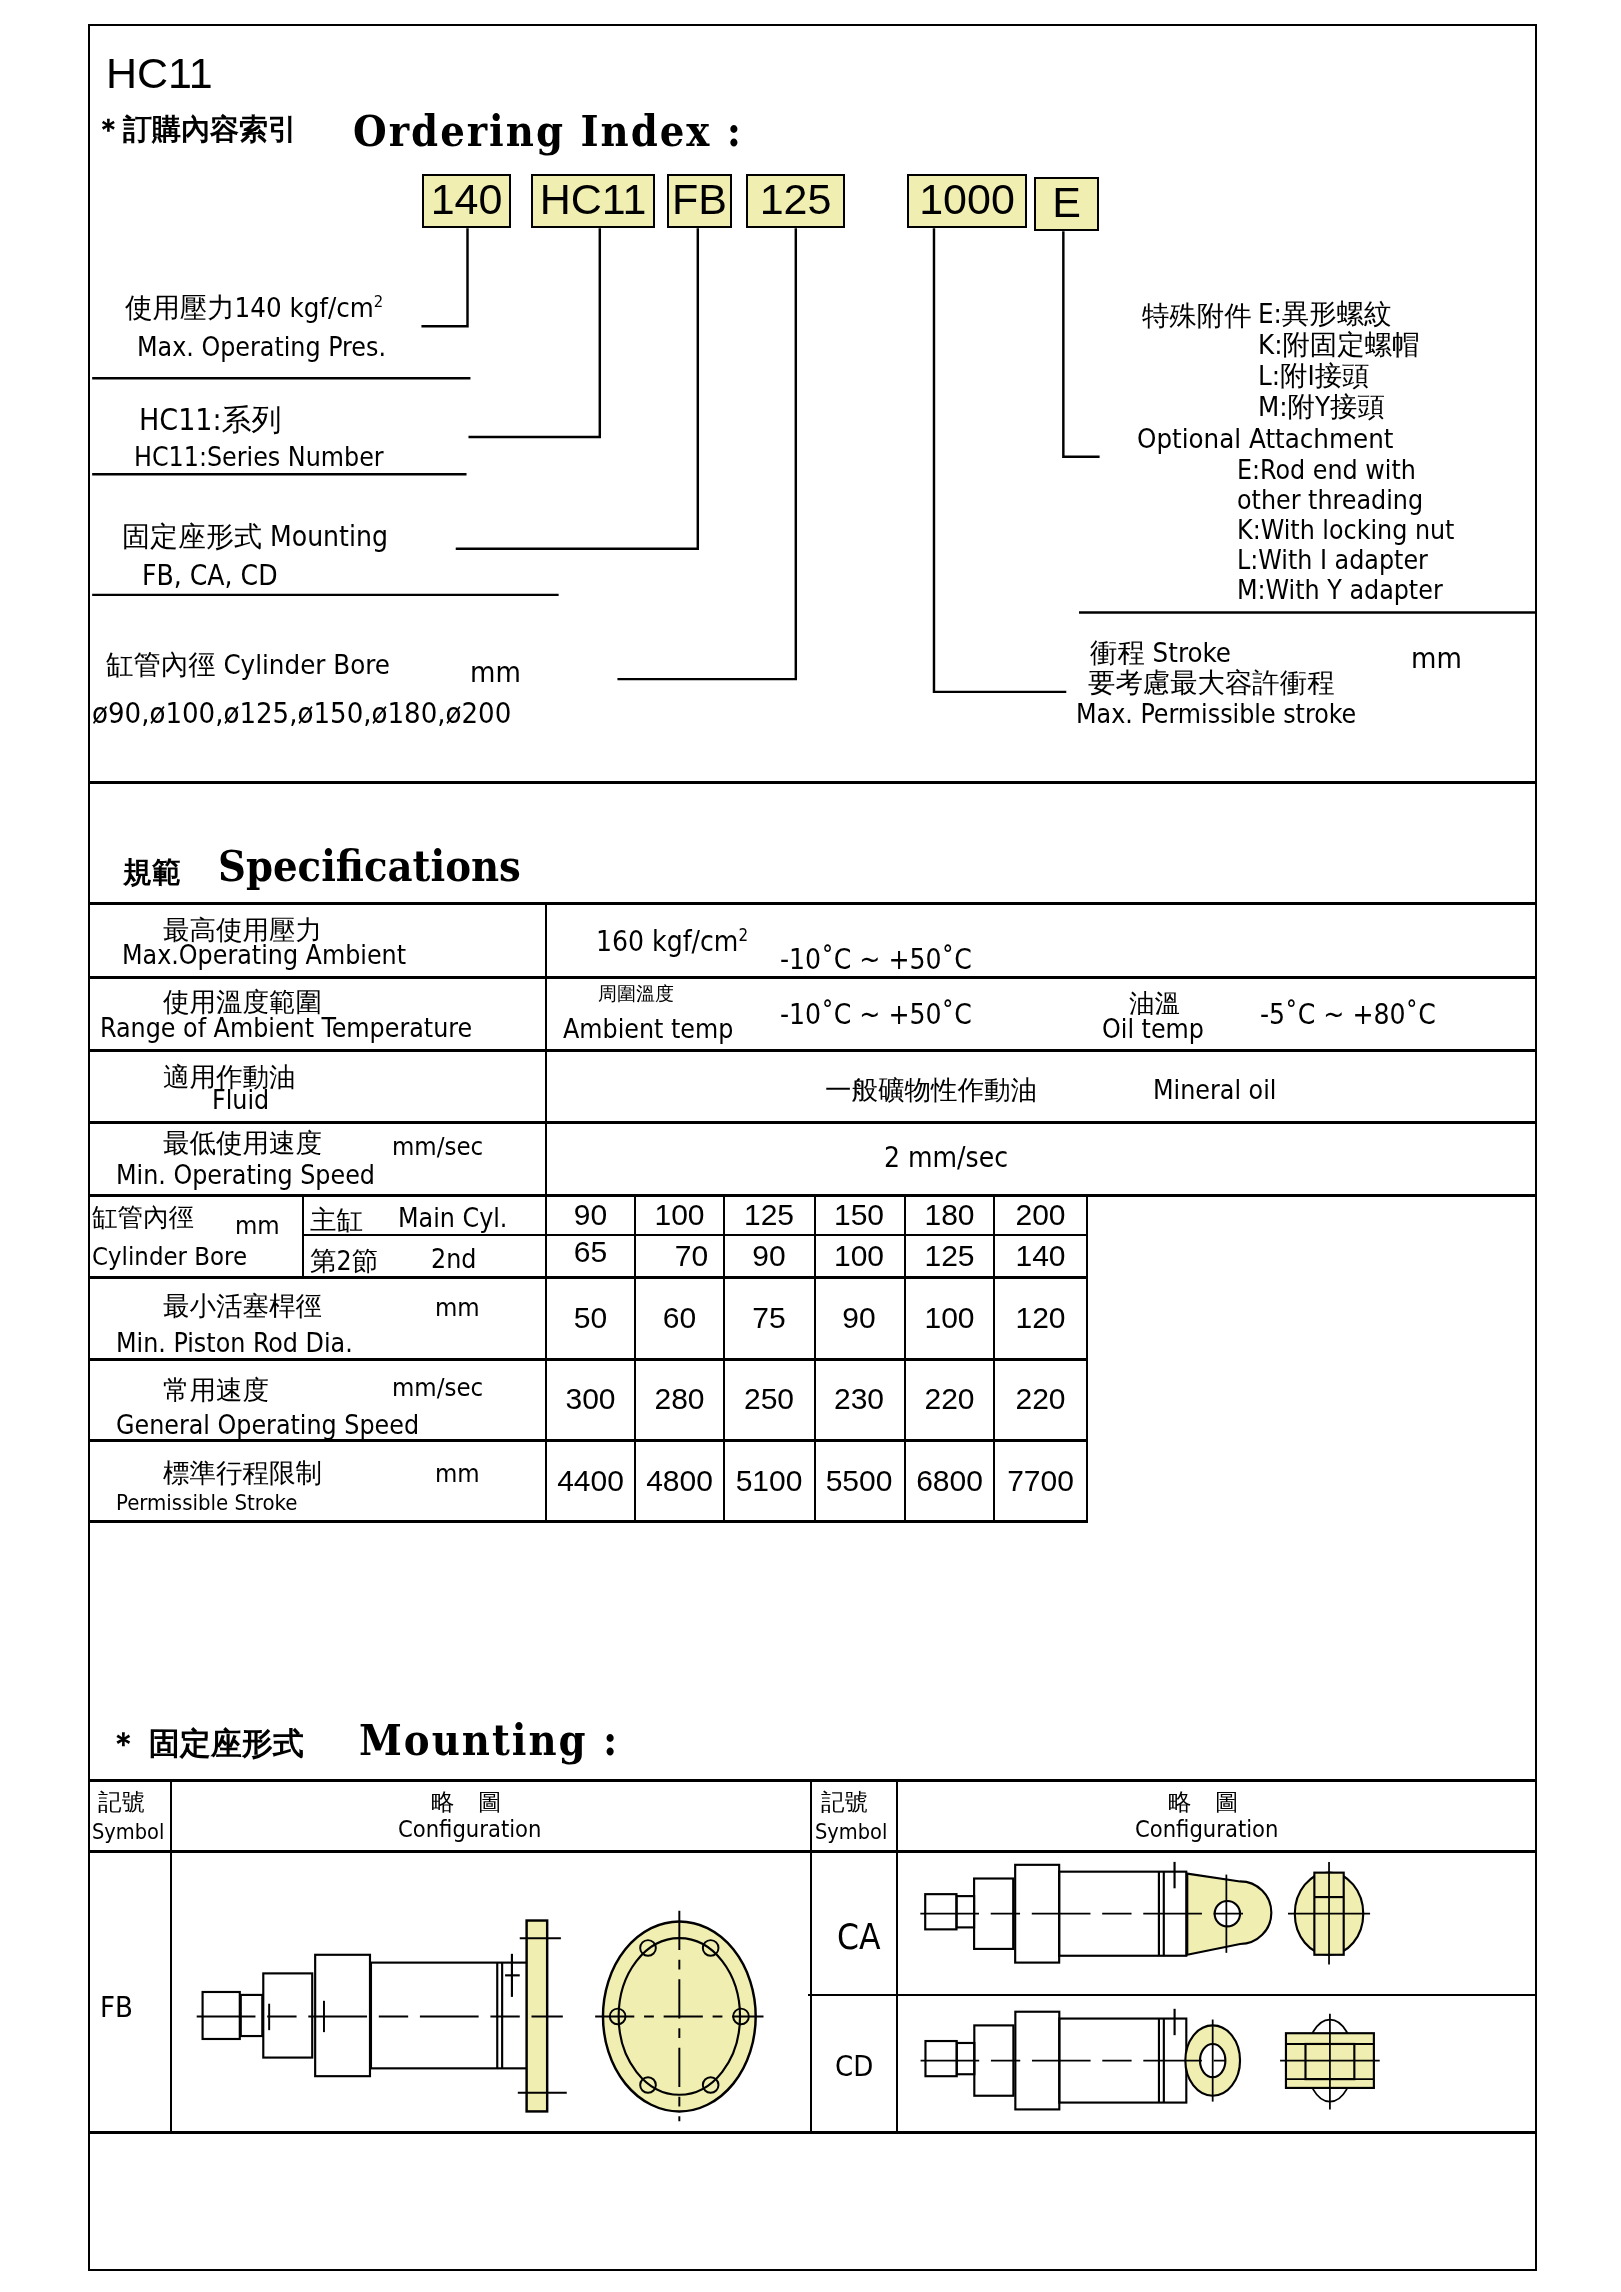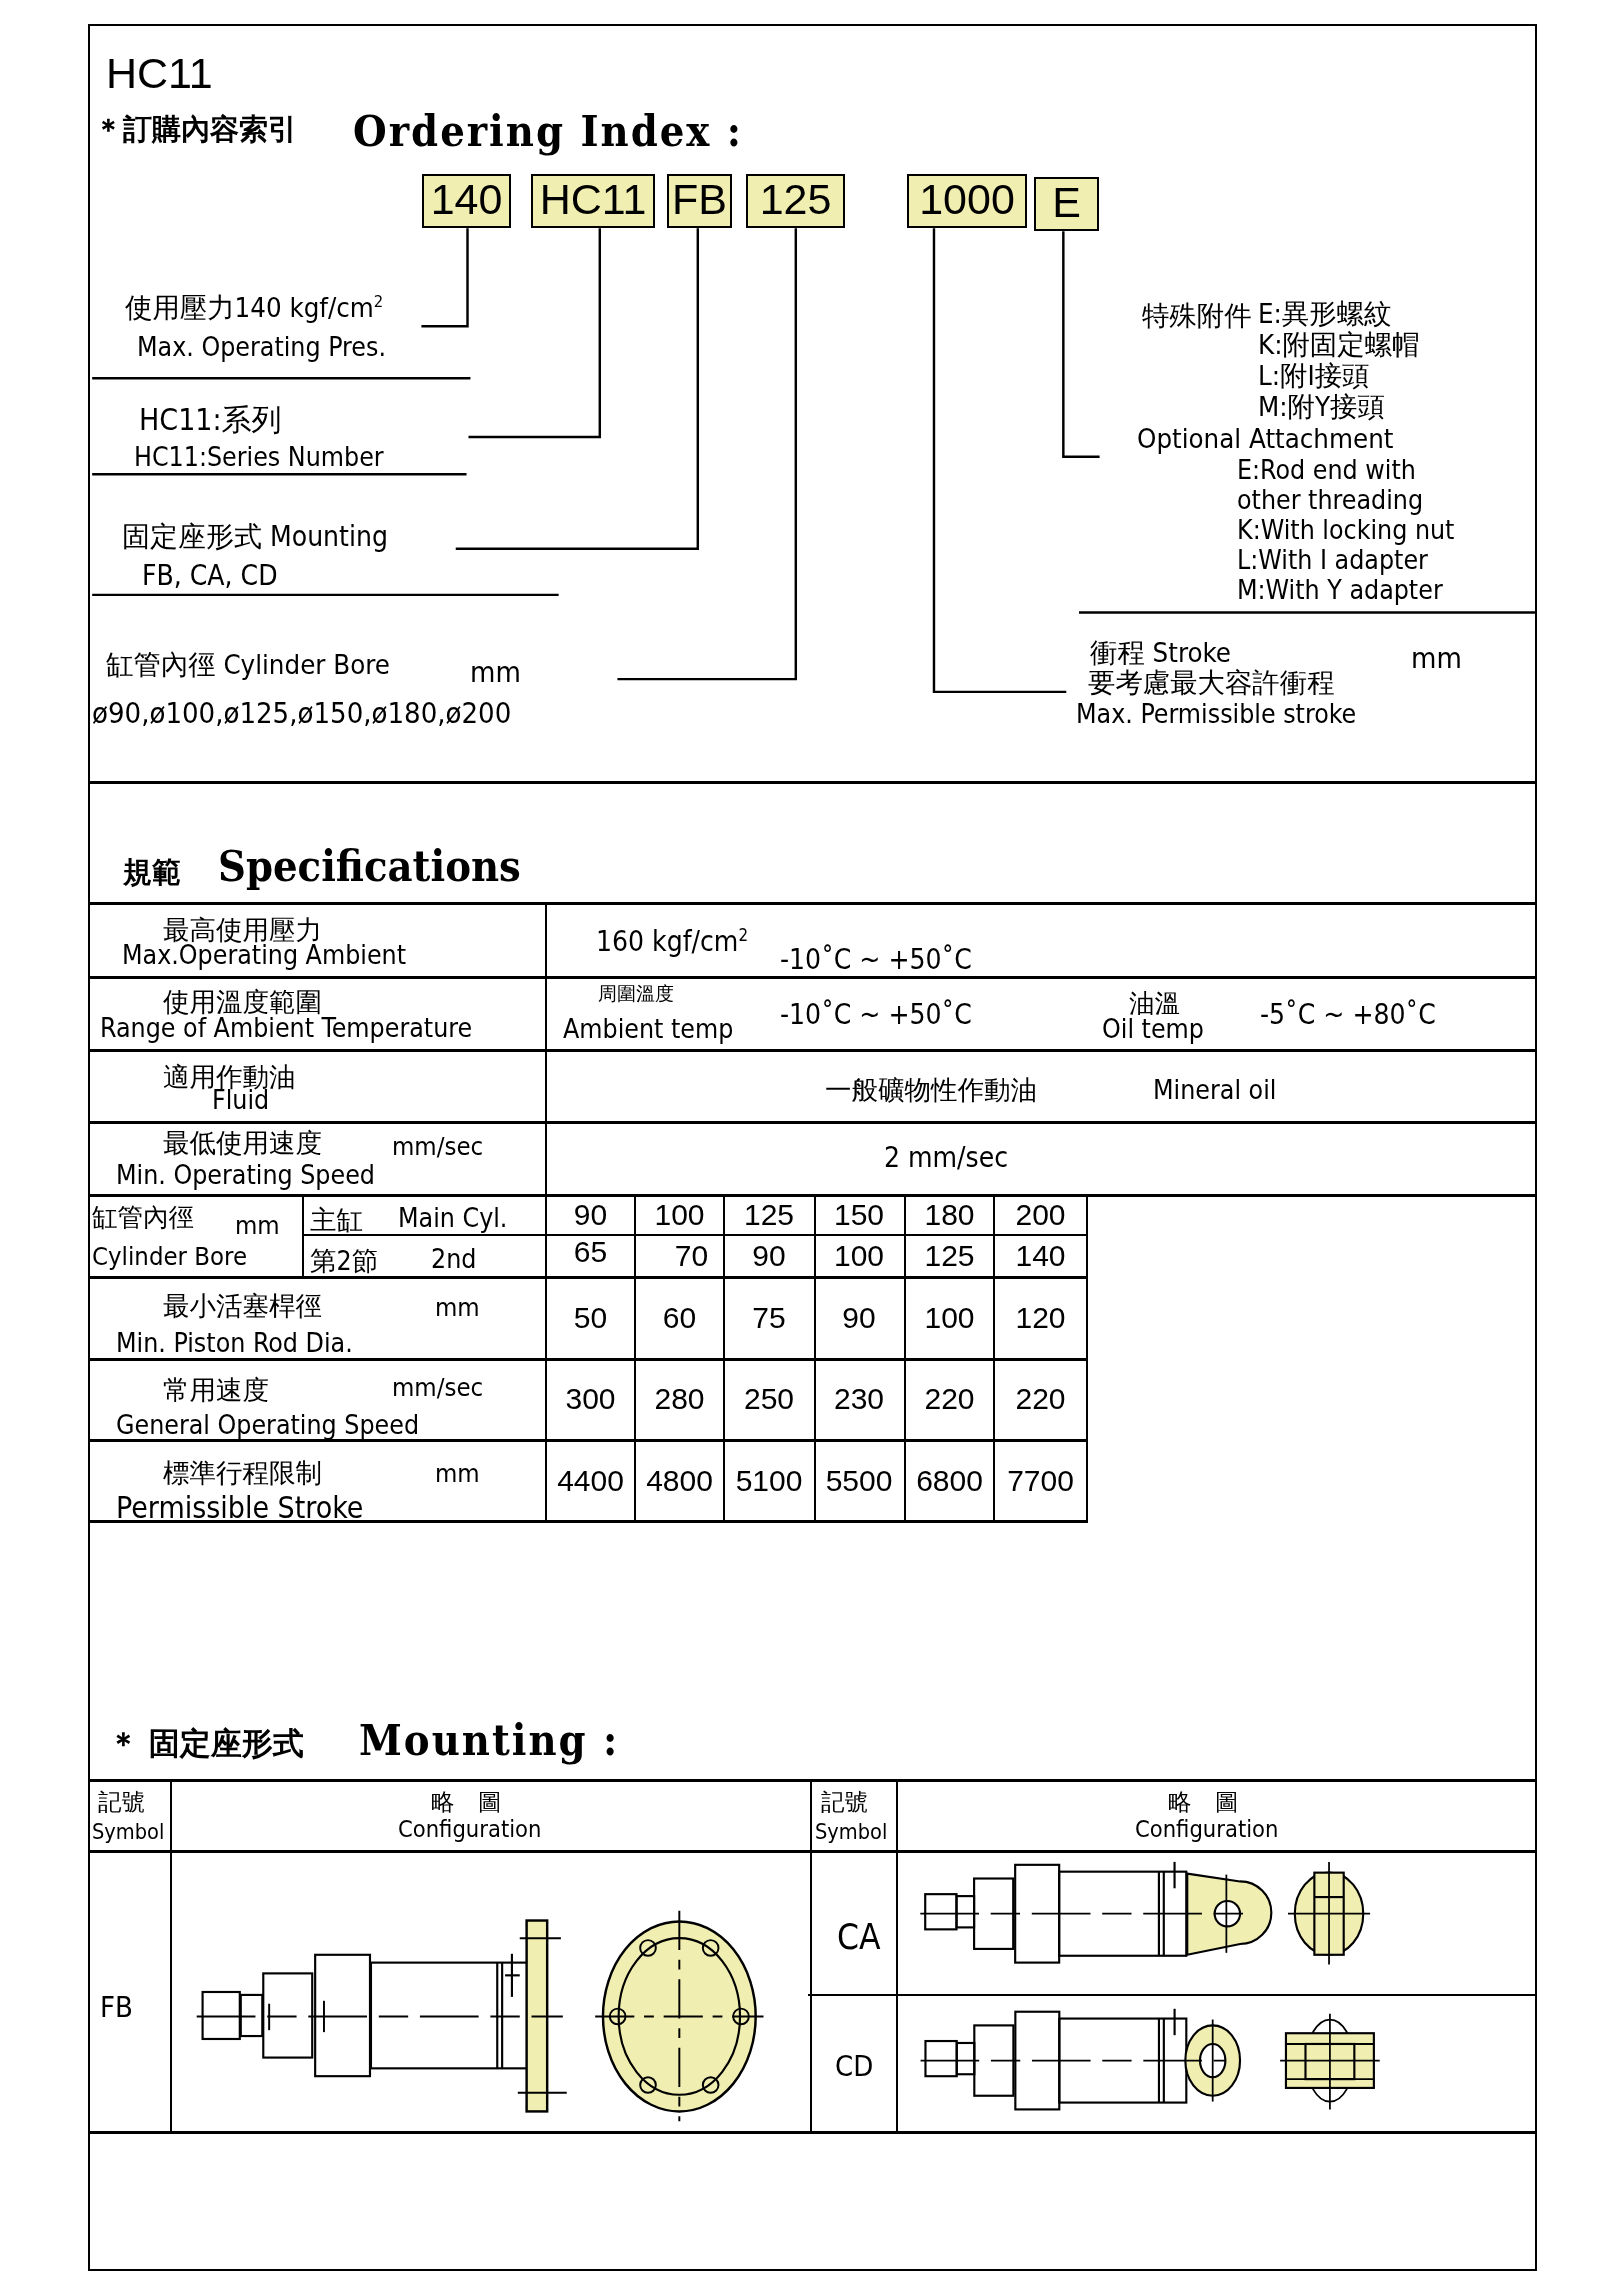--- a/index.html
+++ b/index.html
@@ -173,21 +173,21 @@
     <div class="cell" style="left: 547px; top: 1360px; width: 87px; height: 78px;">300</div>
     <div class="cell" style="left: 636px; top: 1360px; width: 87px; height: 78px; text-align: center;">280</div>
     <div class="cell" style="left: 725px; top: 1360px; width: 88px; height: 78px;">250</div>
     <div class="cell" style="left: 815px; top: 1360px; width: 88px; height: 78px;">230</div>
     <div class="cell" style="left: 906px; top: 1360px; width: 87px; height: 78px;">220</div>
     <div class="cell" style="left: 995px; top: 1360px; width: 91px; height: 78px;">220</div>
   </div>
 
 <div class="t" style="left:163px;top:1455px;font-size:26.5px;">標準行程限制</div>
 <div class="t" style="left:435px;top:1458px;font-size:25.5px;">mm</div>
-<div class="t" style="left:116px;top:1490px;font-size:30px;">Permissible Stroke</div>
+<div class="t" style="left:116px;top:1490px;font-size:22px;">Permissible Stroke</div>
 <div id="stroke-cells">
     <div class="cell" style="left: 547px; top: 1442px; width: 87px; height: 78px;">4400</div>
     <div class="cell" style="left: 636px; top: 1442px; width: 87px; height: 78px;">4800</div>
     <div class="cell" style="left: 725px; top: 1442px; width: 88px; height: 78px;">5100</div>
     <div class="cell" style="left: 815px; top: 1442px; width: 88px; height: 78px;">5500</div>
     <div class="cell" style="left: 906px; top: 1442px; width: 87px; height: 78px;">6800</div>
     <div class="cell" style="left: 995px; top: 1442px; width: 91px; height: 78px;">7700</div>
   </div>
 
 <div class="t" style="left:108px;top:1723px;font-size:31px;font-weight:bold;">＊ 固定座形式</div>

